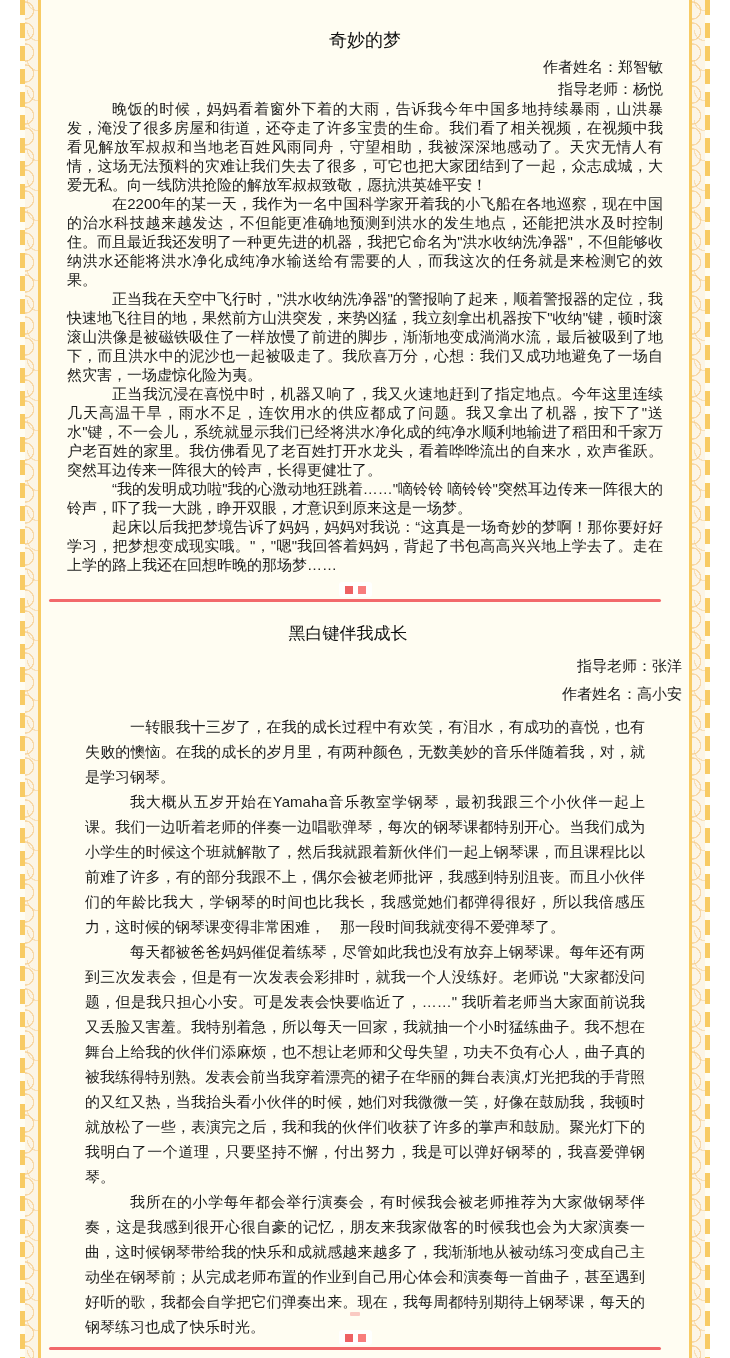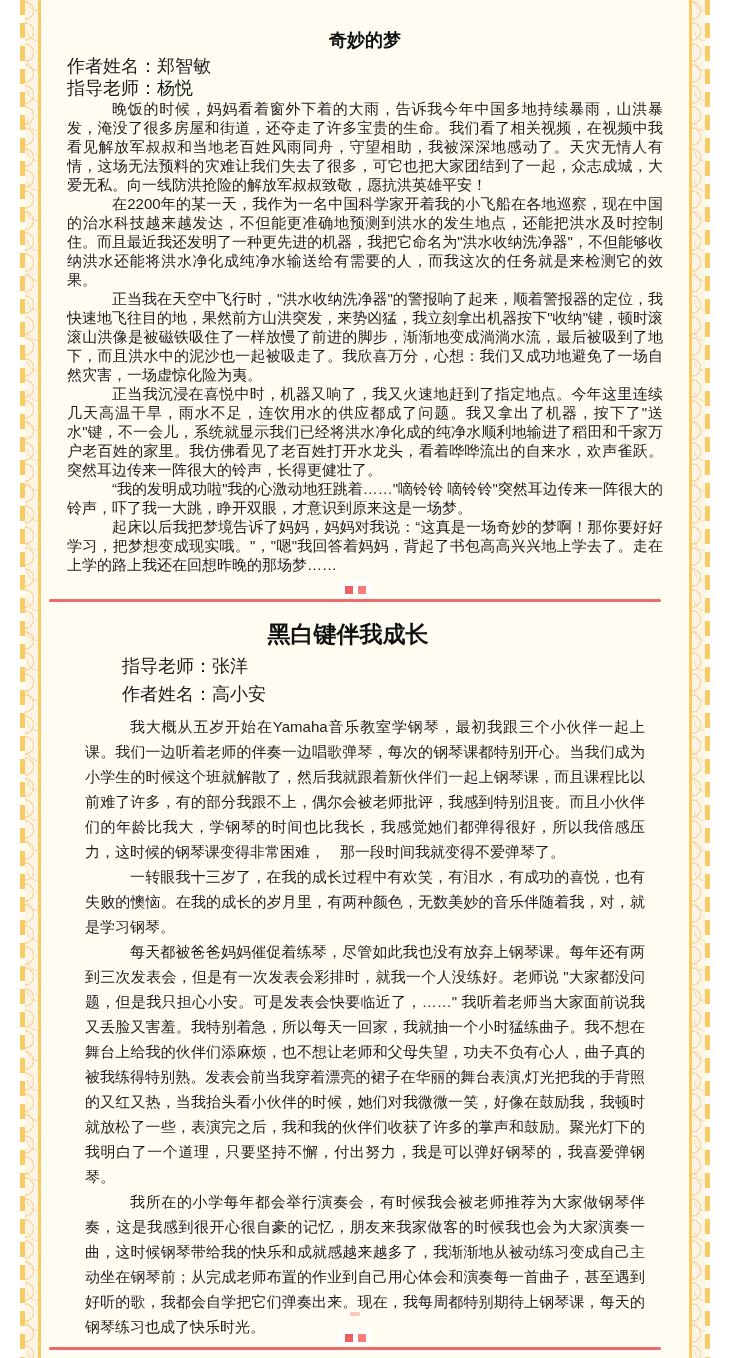--- a/index.html
+++ b/index.html
@@ -31,25 +31,25 @@
   .band.right .pattern{left:3px;right:5px;}
   .band .solid{position:absolute;top:0;bottom:0;width:3px;background:#F8CB64;}
   .band.left .solid{right:0;}
   .band.right .solid{left:0;}
 
   .content{position:absolute;left:41px;right:61px;top:0;color:#1c1c1c;}
 
   .sec1{padding:28px 6px 0 26px;}
   .sec2{padding:20px 24px 0 44px;}
 
-  .title{margin:0;font-weight:bold;color:#111;text-align:center;
+  .title{margin:0;font-weight:normal;color:#111;text-align:center;
     font-size:18px;line-height:24px;}
-  .sec2 .title{position:relative;left:-17px;font-size:23px;}
+  .sec2 .title{position:relative;left:-17px;font-size:17px;}
 
-  .meta{text-align:left;font-size:18px;line-height:21px;color:#1b1b1b;}
+  .meta{text-align:right;font-size:15px;line-height:21px;color:#1b1b1b;}
   .sec1 .meta{margin-top:1px;}
   .sec2 .meta{position:relative;left:37px;line-height:28px;}
   .sec1 .title{margin-bottom:4px;}
   .sec2 .title{margin-bottom:6px;}
 
   .body{text-align:justify;}
   .body p{margin:0;text-indent:3em;}
   .b1{font-size:15px;line-height:19px;}
   .b2{margin-top:6px;font-size:15px;line-height:25px;}
 
@@ -105,22 +105,22 @@
           <span class="sq b"></span>
         </div>
       <div class="rule"></div>
     </div>
 
     <section class="sec2">
       <h1 class="title">黑白键伴我成长</h1>
       <div class="meta"><span>指导老师：</span><span>张洋</span></div>
       <div class="meta"><span>作者姓名：</span><span>高小安</span></div>
       <div class="body b2">
+        <p>一转眼我十三岁了，在我的成长过程中有欢笑，有泪水，有成功的喜悦，也有失败的懊恼。在我的成长的岁月里，有两种颜色，无数美妙的音乐伴随着我，对，就是学习钢琴。</p>
         <p>我大概从五岁开始在Yamaha音乐教室学钢琴，最初我跟三个小伙伴一起上课。我们一边听着老师的伴奏一边唱歌弹琴，每次的钢琴课都特别开心。当我们成为小学生的时候这个班就解散了，然后我就跟着新伙伴们一起上钢琴课，而且课程比以前难了许多，有的部分我跟不上，偶尔会被老师批评，我感到特别沮丧。而且小伙伴们的年龄比我大，学钢琴的时间也比我长，我感觉她们都弹得很好，所以我倍感压力，这时候的钢琴课变得非常困难，　那一段时间我就变得不爱弹琴了。</p>
-        <p>一转眼我十三岁了，在我的成长过程中有欢笑，有泪水，有成功的喜悦，也有失败的懊恼。在我的成长的岁月里，有两种颜色，无数美妙的音乐伴随着我，对，就是学习钢琴。</p>
         <p>每天都被爸爸妈妈催促着练琴，尽管如此我也没有放弃上钢琴课。每年还有两到三次发表会，但是有一次发表会彩排时，就我一个人没练好。老师说 "大家都没问题，但是我只担心小安。可是发表会快要临近了，……" 我听着老师当大家面前说我又丢脸又害羞。我特别着急，所以每天一回家，我就抽一个小时猛练曲子。我不想在舞台上给我的伙伴们添麻烦，也不想让老师和父母失望，功夫不负有心人，曲子真的被我练得特别熟。发表会前当我穿着漂亮的裙子在华丽的舞台表演,灯光把我的手背照的又红又热，当我抬头看小伙伴的时候，她们对我微微一笑，好像在鼓励我，我顿时就放松了一些，表演完之后，我和我的伙伴们收获了许多的掌声和鼓励。聚光灯下的我明白了一个道理，只要坚持不懈，付出努力，我是可以弹好钢琴的，我喜爱弹钢琴。</p>
         <p>我所在的小学每年都会举行演奏会，有时候我会被老师推荐为大家做钢琴伴奏，这是我感到很开心很自豪的记忆，朋友来我家做客的时候我也会为大家演奏一曲，这时候钢琴带给我的快乐和成就感越来越多了，我渐渐地从被动练习变成自己主动坐在钢琴前；从完成老师布置的作业到自己用心体会和演奏每一首曲子，甚至遇到好听的歌，我都会自学把它们弹奏出来。现在，我每周都特别期待上钢琴课，每天的钢琴练习也成了快乐时光。</p>
 
       </div>
     </section>
 
   </div>
 
   <div class="divider bottom">
     <div class="fade-dash"></div>

